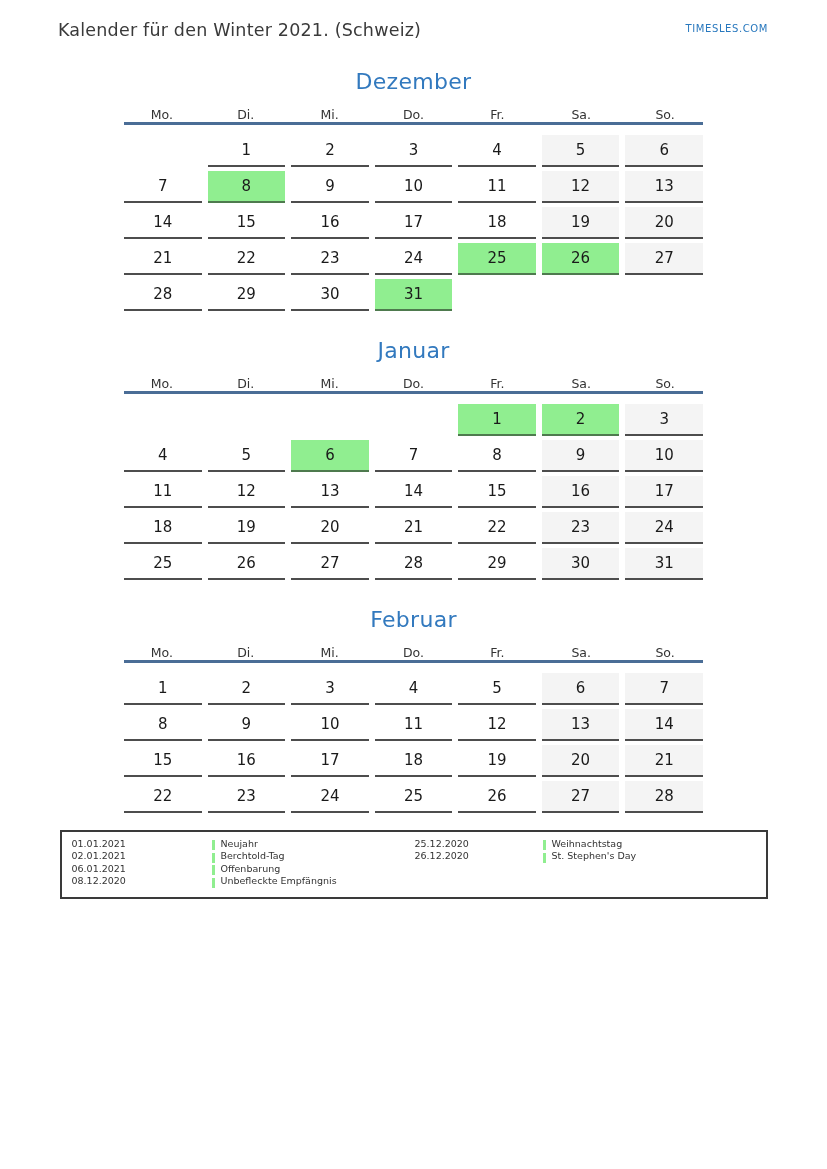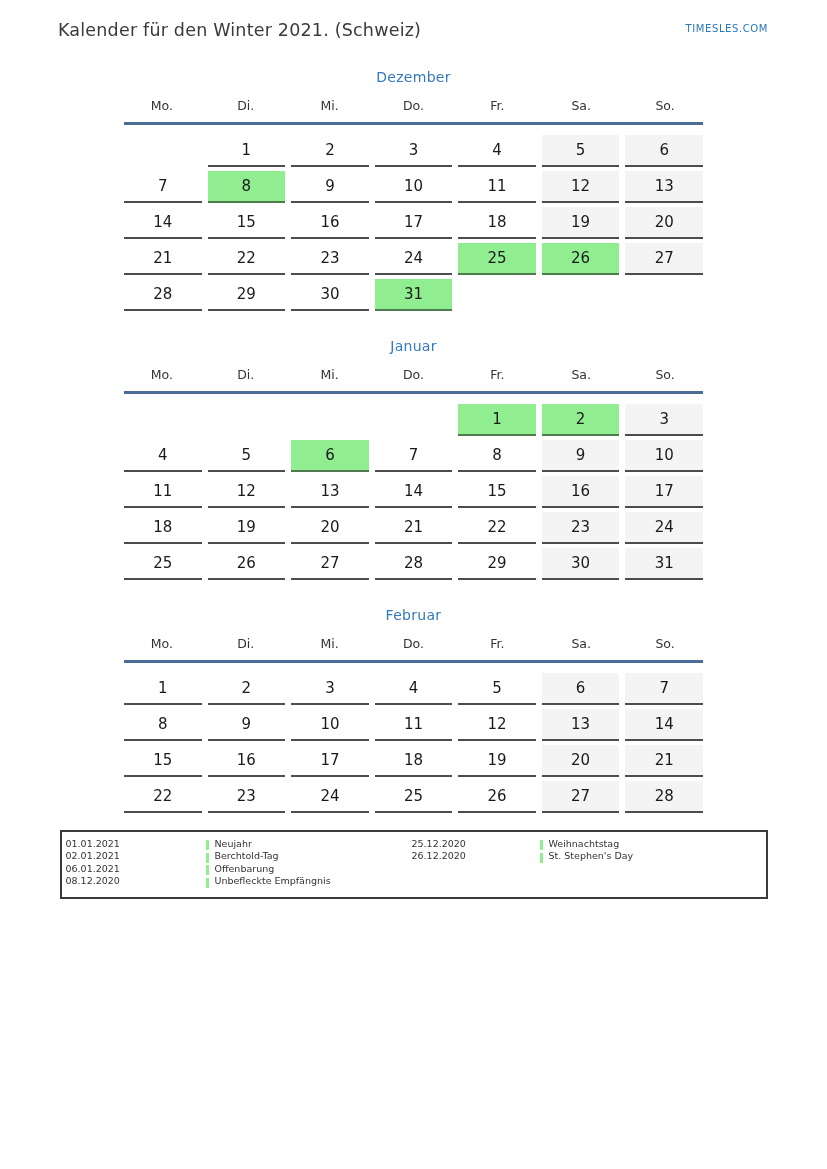--- a/index.html
+++ b/index.html
@@ -27,25 +27,25 @@
   }
   .brand-link{
     font-size:10px; color:var(--brand-blue); text-decoration:none;
     letter-spacing:0.6px; margin-top:3px;
   }
   .calendar{ width:579px; margin:0 auto; }
   .month-block{ margin-top:27px; }
   .month-block.first{ margin-top:29px; }
   .month-title{
     text-align:center; color:var(--month-blue);
-    font-size:14px; font-weight:400; letter-spacing:0.3px;
+    font-size:22px; font-weight:400; letter-spacing:0.3px;
   }
   .weekday-row{
     display:grid; grid-template-columns:repeat(7,1fr); column-gap:6px;
-    margin-top:13px; padding-bottom:9px;
+    margin-top:13px; 
     border-bottom:3px solid var(--line-blue);
     gap:8px;
   }
   .weekday{
     text-align:center; font-size:12.5px; color:#333333;
   }
   .weeks{ margin-top:6px; }
   .week{
     display:grid; grid-template-columns:repeat(7,1fr); column-gap:6px;
     height:36px;
@@ -55,21 +55,21 @@
     display:flex; align-items:center; justify-content:center;
     font-size:15px; color:#1a1a1a;
     border-bottom:2px solid var(--underline);
   }
   .day-cell.weekend{ background:var(--weekend-gray); }
   .day-cell.holiday{ background:var(--holiday-green); border-bottom-color:#4e7a4e; }
   .day-cell.empty{ border-bottom:none; background:none; }
   .legend{
     width:708px; margin:17px auto 0;
     border:2px solid #3a3a3a;
-    padding:6px 8px 9px 4px;
+    padding:6px 8px 9px 10px;
     display:grid; grid-template-columns:1fr 1fr;
   }
   .legend-col{ display:flex; flex-direction:column; }
   .legend-row{ display:flex; align-items:center; line-height:12.4px; }
   .legend-date{
     width:140px; font-size:9.5px; color:#333333; flex:0 0 auto;
   }
   .legend-col.right .legend-date{ width:128px; }
   .legend-name{
     display:flex; align-items:flex-end; font-size:9.5px; color:#333333;

